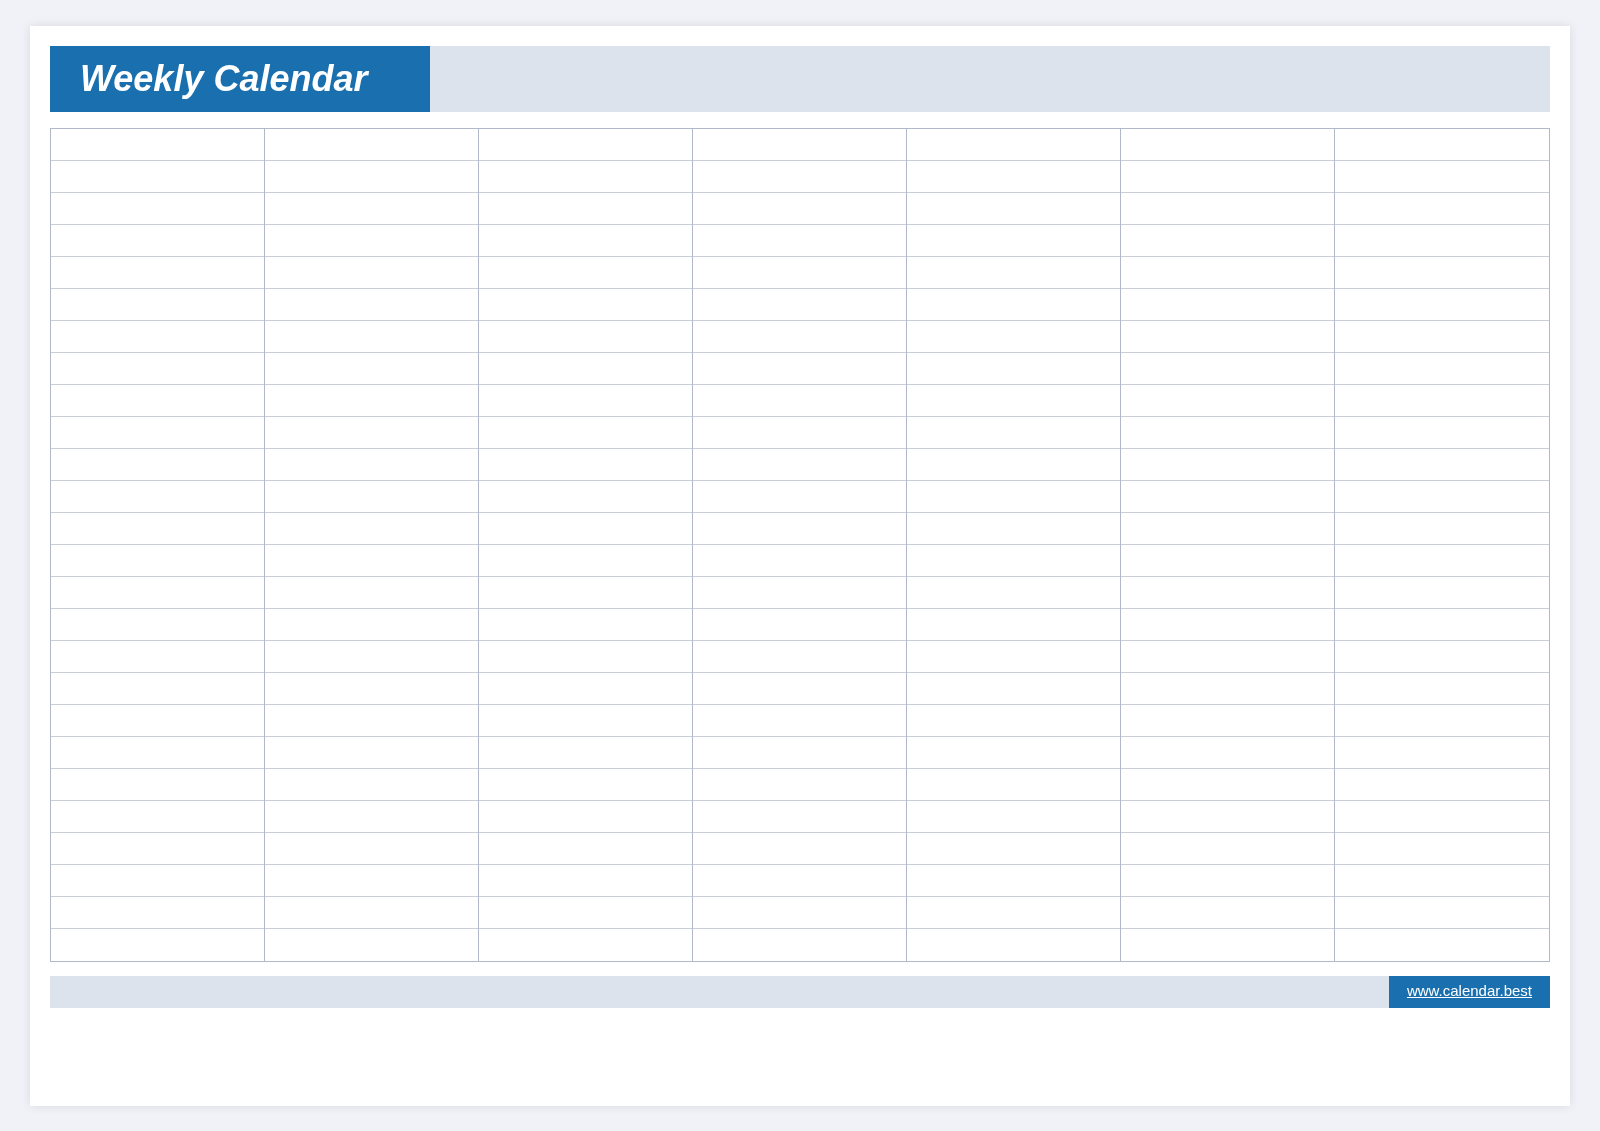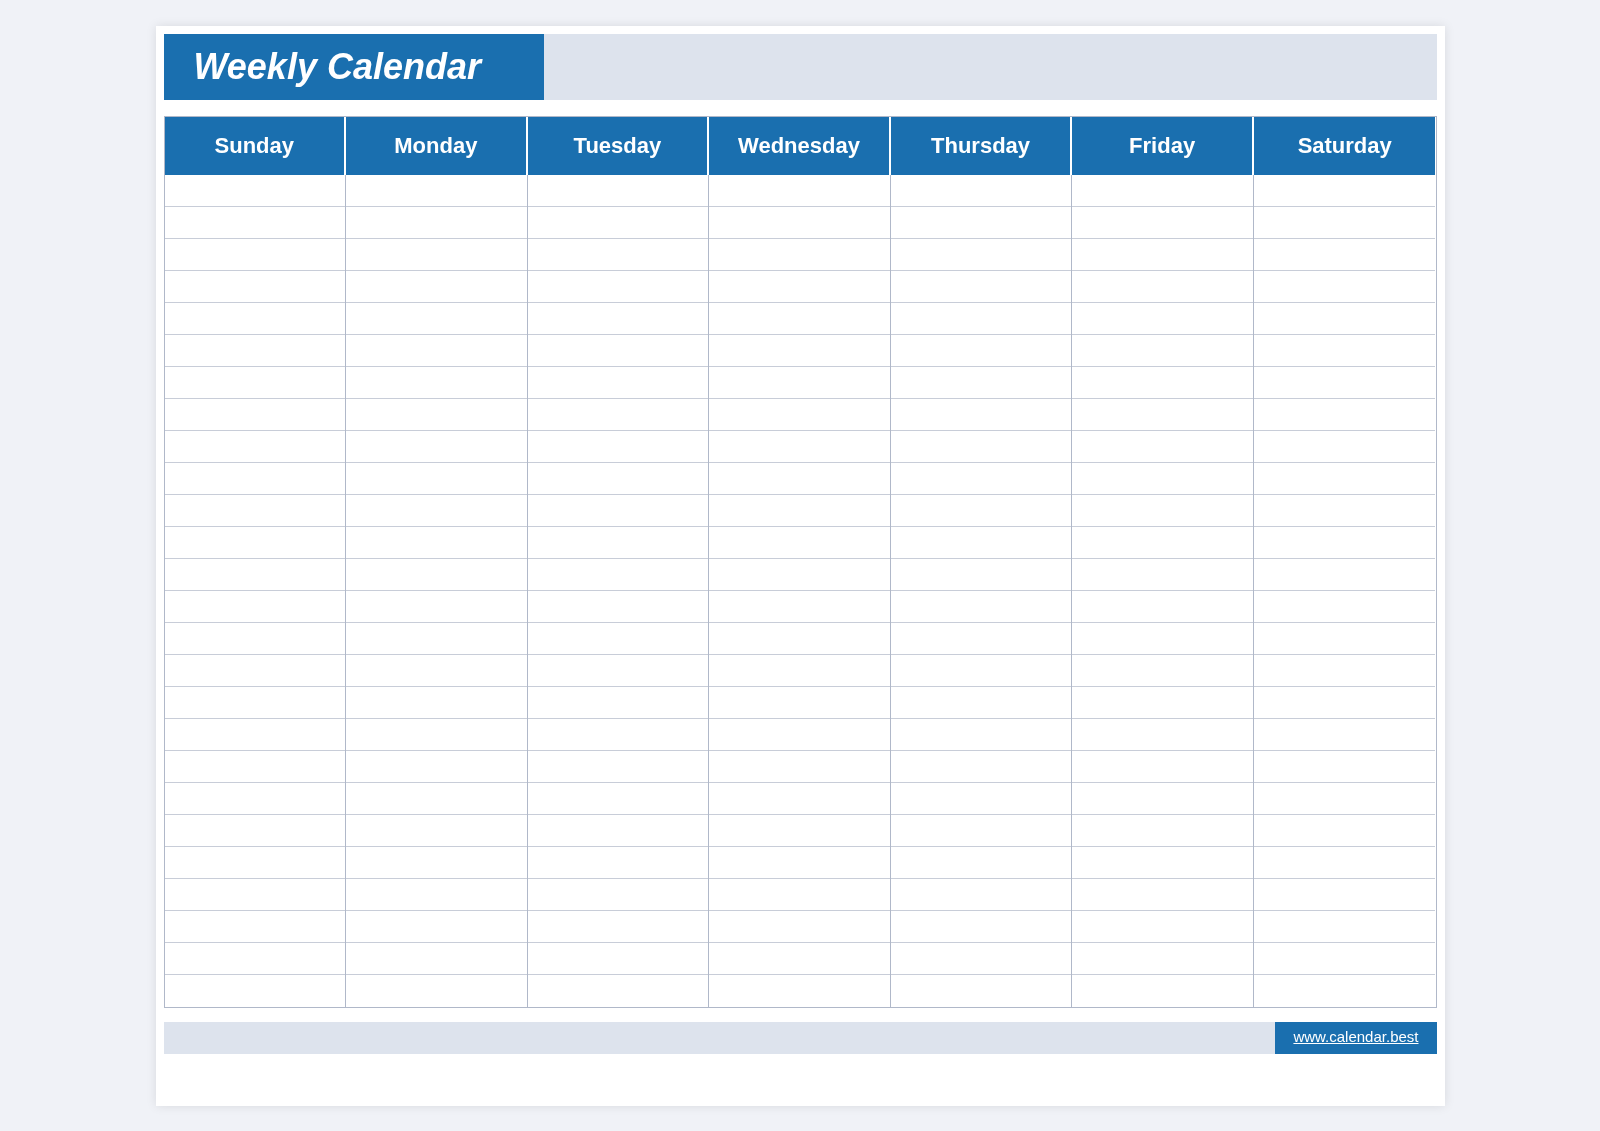--- a/index.html
+++ b/index.html
@@ -13,23 +13,23 @@
       font-family: Arial, sans-serif;
       display: flex;
       justify-content: center;
       align-items: center;
       min-height: 100vh;
       padding: 20px;
     }
 
     .page-container {
       background: #fff;
-      width: 1289px;
+      width: 1540px;
       min-height: 1080px;
-      padding: 8px;
+      padding: 20px;
       box-shadow: 0 0 10px rgba(0,0,0,0.1);
     }
 
     .header-row {
       display: flex;
       align-items: stretch;
       margin-bottom: 16px;
     }
 
     .title-box {
@@ -133,43 +133,20 @@
 
   <div class="header-row">
     <div class="title-box">
       <span class="title-text">Weekly Calendar</span>
     </div>
     <div class="header-spacer"></div>
   </div>
 
   <div class="calendar-wrapper">
 
-    <div class="days-header">
-      <div class="day-header-cell">
-        <span>Sunday</span>
-      </div>
-      <div class="day-header-cell">
-        <span>Monday</span>
-      </div>
-      <div class="day-header-cell">
-        <span>Tuesday</span>
-      </div>
-      <div class="day-header-cell">
-        <span>Wednesday</span>
-      </div>
-      <div class="day-header-cell">
-        <span>Thursday</span>
-      </div>
-      <div class="day-header-cell">
-        <span>Friday</span>
-      </div>
-      <div class="day-header-cell">
-        <span>Saturday</span>
-      </div>
-    </div>
 
     <div class="calendar-body" id="calendar-body">
     <div class="day-column">
           <div class="calendar-line"></div>
           <div class="calendar-line"></div>
           <div class="calendar-line"></div>
           <div class="calendar-line"></div>
           <div class="calendar-line"></div>
           <div class="calendar-line"></div>
           <div class="calendar-line"></div>

